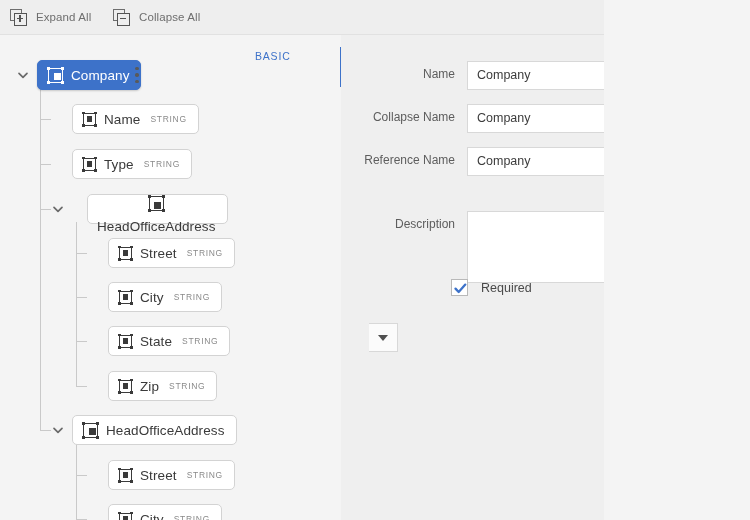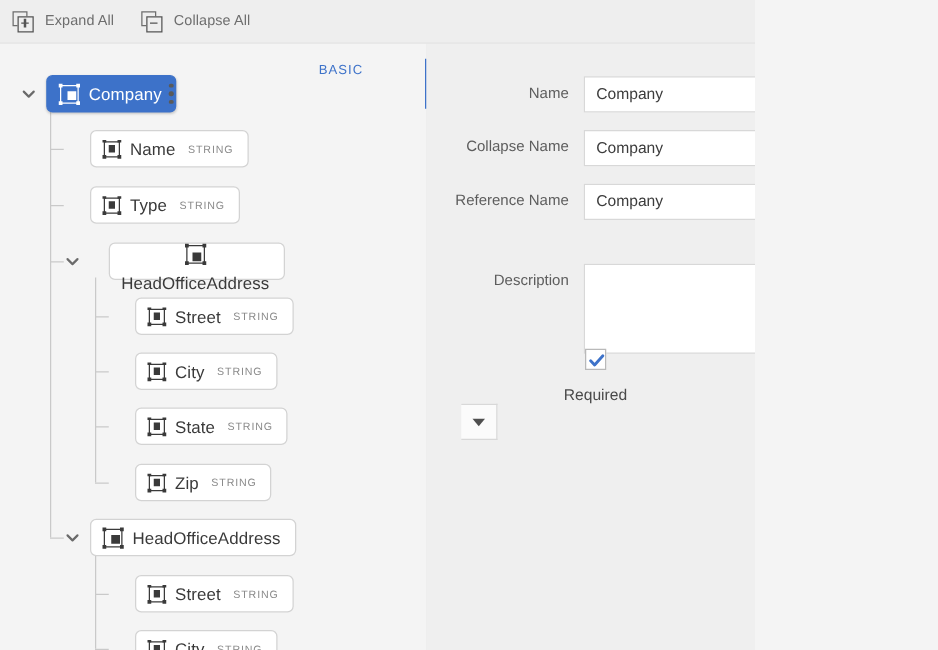--- a/index.html
+++ b/index.html
@@ -613,21 +613,21 @@
         <div class="f-label" style="width:98px;">Description</div>
         <div class="textarea-wrap" style="margin-left:12px;">
           <textarea class="f-input" style="width: 283px; height: 72px;"></textarea>
           <span class="resize-grip">
             <span style="width:9px; bottom:1px;"></span>
             <span style="width:5px; bottom:1px; right:0;"></span>
           </span>
         </div>
       </div>
 
-      <div class="checkrow" style="left:110px; top:244px;flex-direction:column;">
+      <div class="checkrow" style="left:110px; top:244px;">
         <span class="checkbox">
           <svg width="15" height="15" viewBox="0 0 15 15" aria-hidden="true">
             <path d="M2.5 7.6 L5.7 11 L12.3 3.6" fill="none" stroke="#3d72c9" stroke-width="2.3" stroke-linecap="round" stroke-linejoin="round"></path>
           </svg>
         </span>
         <span class="check-label">Required</span>
       </div>
 
       <div class="form-row" style="left:16px; top:288px;">
         <div class="combo" style="margin-left:12px;">

